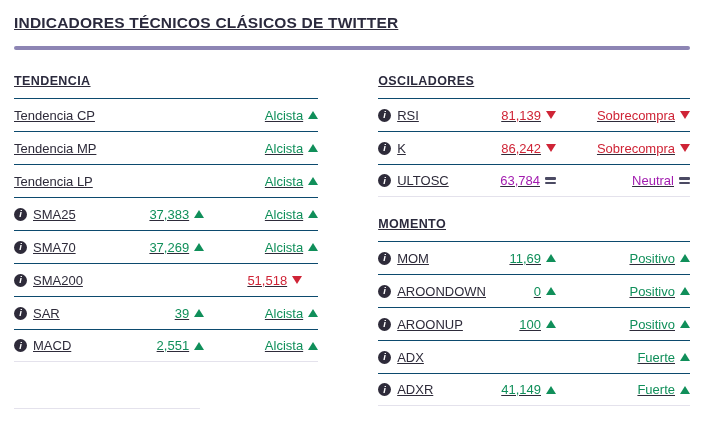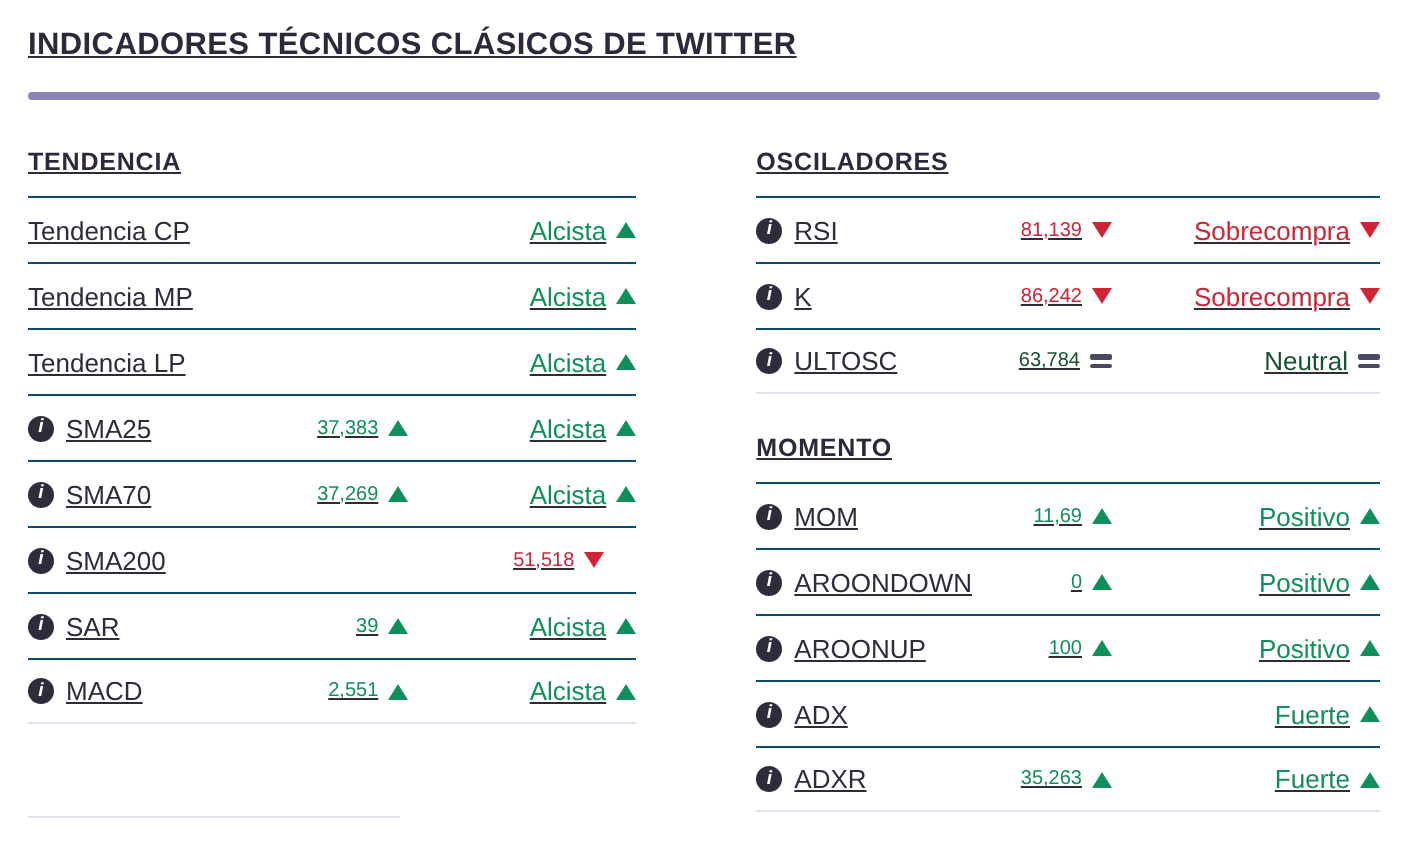--- a/index.html
+++ b/index.html
@@ -70,37 +70,37 @@
     overflow: hidden;
   }
   .row .val {
     flex: 0 0 auto;
     display: flex;
     align-items: center;
     justify-content: flex-end;
     gap: 5px;
     min-width: 78px;
     padding-right: 16px;
-    font-size: 10px;
+    font-size: 13px;
   }
   .row .sig {
     flex: 0 0 auto;
     display: flex;
     align-items: center;
     justify-content: flex-end;
     gap: 5px;
     min-width: 98px;
     font-size: 13px;
   }
   .right .row .sig { min-width: 118px; }
   .right .row .val { min-width: 86px; }
 
   .up { color: #108f5a; }
   .down { color: #cf2436; }
-  .neutral { color: #14532d; }
+  .neutral { color: #a21caf; }
 
   .info {
     display: inline-flex;
     width: 13px;
     height: 13px;
     border-radius: 50%;
     background: #2e2b3a;
     color: #ffffff;
     font-size: 9.5px;
     font-weight: bold;
@@ -356,21 +356,21 @@
               <span>Fuerte</span>
               <span class="tri up-t"></span>
             </div>
           </div>
           <div class="row">
             <div class="label">
               <span class="info">i</span>
               <span>ADXR</span>
             </div>
             <div class="val up">
-              <span>35,263</span>
+              <span>41,149</span>
               <span class="tri up-t"></span>
             </div>
             <div class="sig up">
               <span>Fuerte</span>
               <span class="tri up-t"></span>
             </div>
           </div>
         </div>
       </div>
   </div>

